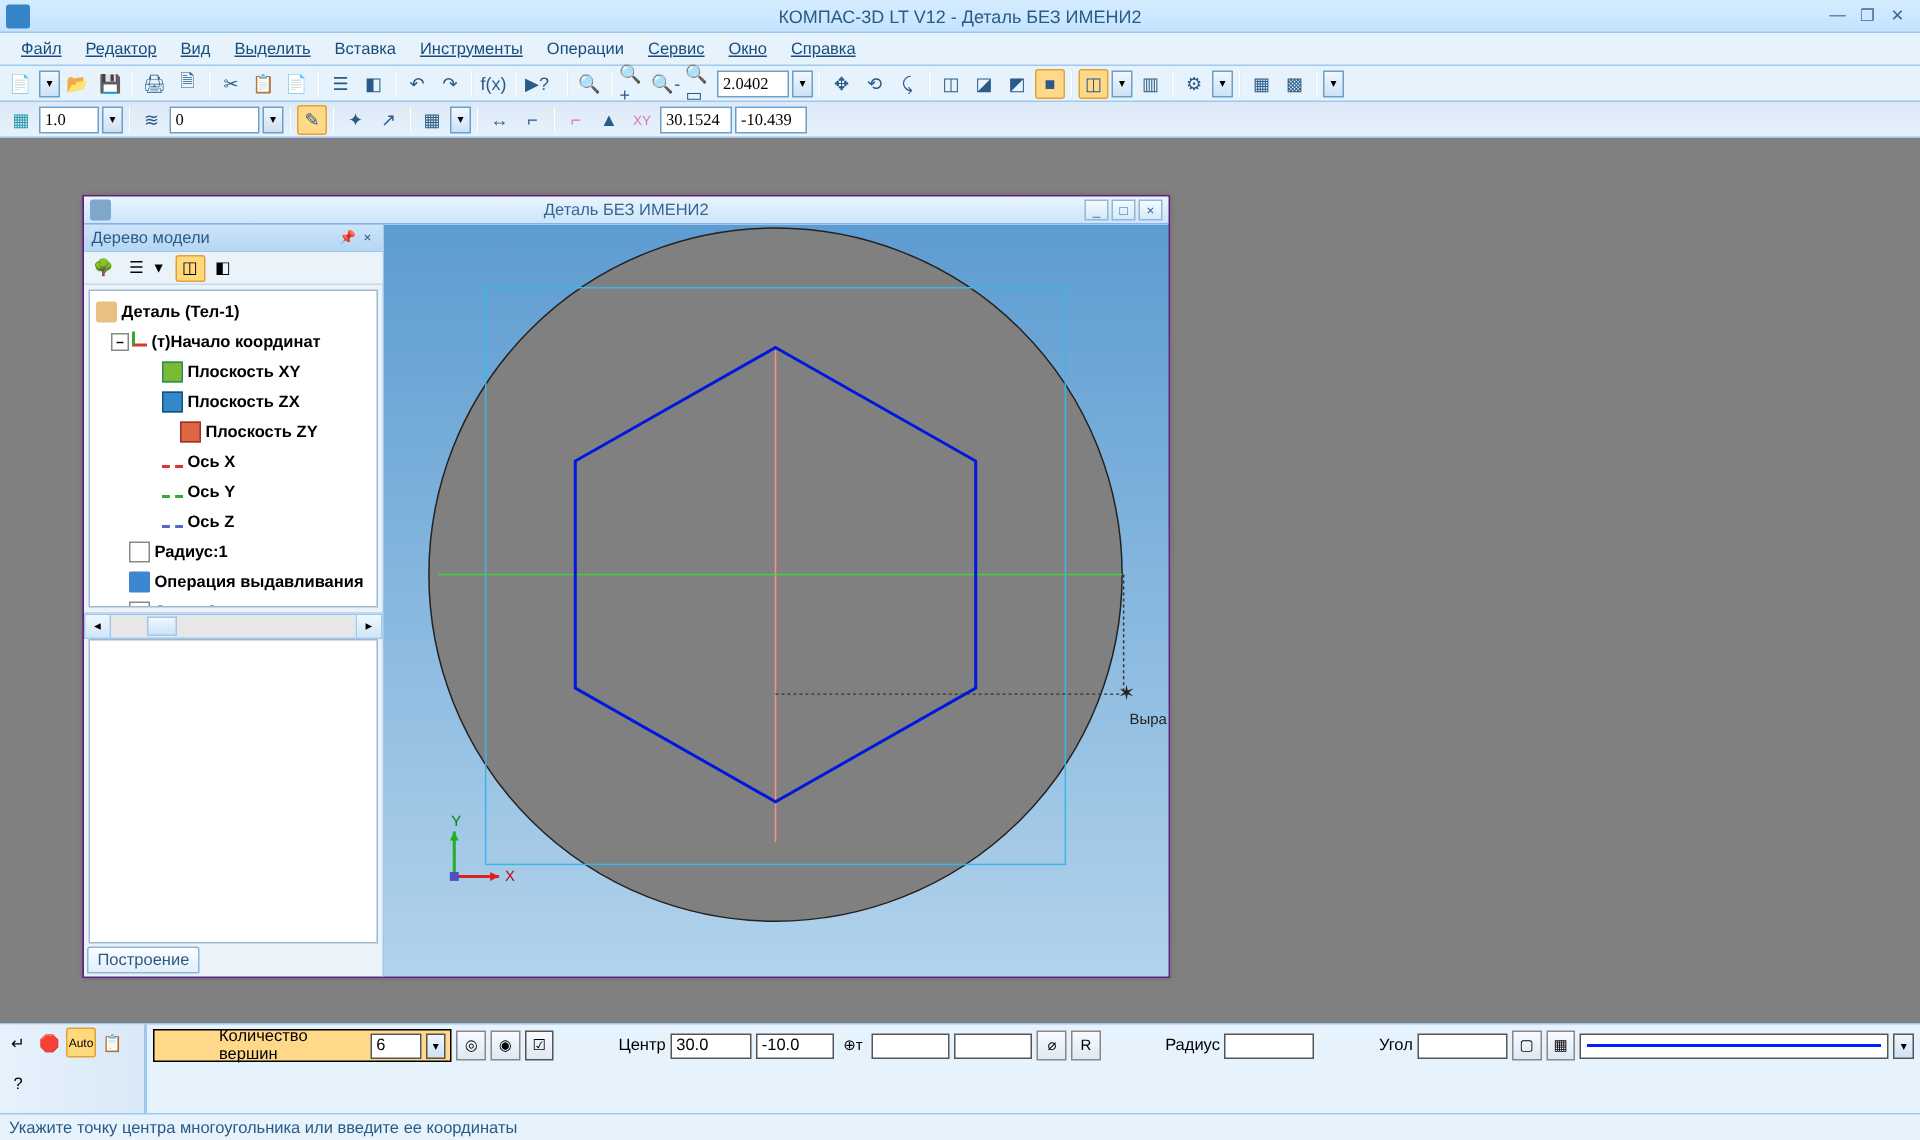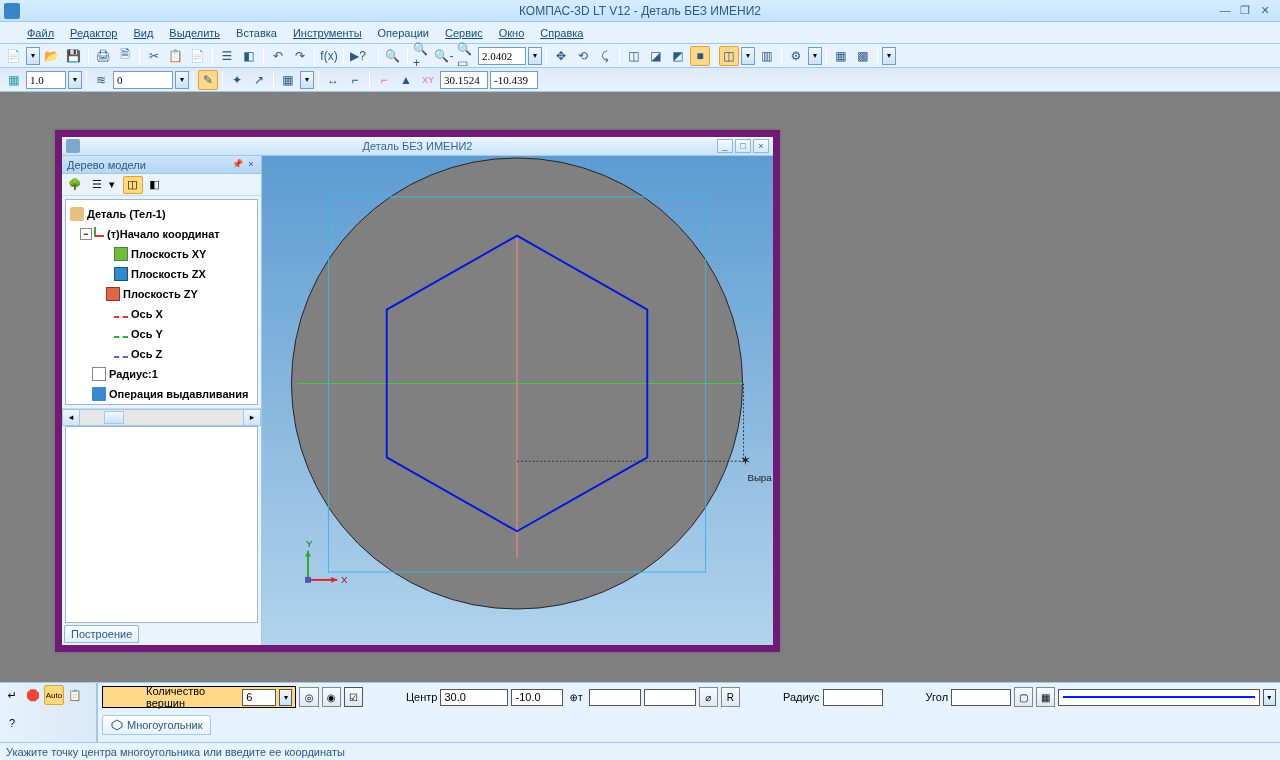--- a/index.html
+++ b/index.html
@@ -6,21 +6,21 @@
 body { width: 1280px; height: 760px; background: #dadada; overflow: hidden; font-size: 11px; position: relative; }
 
 
 .titlebar { height: 22px; background: linear-gradient(to bottom, #d5ecff, #c5e3ff); display: flex; align-items: center; justify-content: center; position: relative; border-bottom: 1px solid #9ec8ed; }
 .titlebar .title { color: #2a5b86; font-size: 12px; }
 .titlebar .app-icon { position: absolute; left: 4px; top: 3px; width: 16px; height: 16px; background: #3585c9; border-radius: 2px; }
 .titlebar .win-controls { position: absolute; right: 6px; top: 2px; display: flex; gap: 2px; }
 .titlebar .win-controls span { width: 18px; height: 16px; display: inline-flex; align-items: center; justify-content: center; color: #3a6a97; cursor: pointer; }
 
 
-.menubar { height: 22px; background: #e6f2fc; display: flex; align-items: center; padding: 0 19px; gap: 0; border-bottom: 1px solid #9ec8ed; }
+.menubar { height: 22px; background: #e6f2fc; display: flex; align-items: center; padding: 0 6px; gap: 0; border-bottom: 1px solid #9ec8ed; }
 .menubar .menu-item { padding: 3px 8px; color: #1a4d7d; cursor: pointer; }
 .menubar .menu-item .u { text-decoration: underline; }
 
 
 .toolbar { background: #e6f2fc; border-bottom: 1px solid #9ec8ed; display: flex; align-items: center; padding: 2px 4px; gap: 2px; height: 24px; }
 .toolbar .btn { width: 20px; height: 20px; border: 1px solid transparent; border-radius: 2px; display: inline-flex; align-items: center; justify-content: center; cursor: pointer; font-size: 12px; color: #2a5b86; }
 .toolbar .sep { width: 1px; height: 18px; background: #a5c3dc; margin: 0 2px; border-right: 1px solid #fff; }
 .toolbar input.txt { height: 18px; border: 1px solid #6b9fc9; padding: 0 3px; font-size: 11px; font-family: Liberation Serif, serif; }
 .toolbar .dd-arrow { width: 14px; height: 18px; border: 1px solid #6b9fc9; background: linear-gradient(#f0f7ff, #cce2f5); display: inline-flex; align-items: center; justify-content: center; font-size: 8px; cursor: pointer; }
 .toolbar .active { background: #ffd889; border: 1px solid #e5a232; }
@@ -33,21 +33,21 @@
 .left-toolbar { position: absolute; left: 0; top: 92px; bottom: 78px; width: 22px; background: #e6f2fc; border-right: 1px solid #9ec8ed; display: flex; flex-direction: column; padding: 2px 0; }
 .left-toolbar .btn { width: 20px; height: 20px; margin: 0 auto 0; display: flex; align-items: center; justify-content: center; font-size: 12px; color: #2a5b86; cursor: pointer; border: 1px solid transparent; border-radius: 2px; }
 .left-toolbar .btn.active { background: #ffd889; border-color: #e5a232; }
 .left-toolbar .sep { height: 1px; width: 18px; background: #a5c3dc; margin: 2px auto; border-bottom: 1px solid #fff; }
 
 
 .right-toolbar { position: absolute; right: 0; top: 92px; width: 22px; background: #e6f2fc; border-left: 1px solid #9ec8ed; display: flex; flex-direction: column; padding: 2px 0; height: 200px; }
 .right-toolbar .btn { width: 20px; height: 20px; margin: 0 auto; display: flex; align-items: center; justify-content: center; font-size: 12px; color: #2a5b86; cursor: pointer; }
 
 
-.doc-window { position: absolute; left: 55px; top: 130px; width: 725px; height: 522px; background: #1d4ed8; border: 7px solid #701a75; box-shadow: 0 0 4px rgba(0,0,0,0.2); }
+.doc-window { position: absolute; left: 55px; top: 130px; width: 725px; height: 522px; background: #1d4ed8; border: 1px solid #701a75; box-shadow: 0 0 4px rgba(0,0,0,0.2); }
 .doc-titlebar { height: 19px; background: linear-gradient(to bottom, #eaf4ff, #cce4fa); border-bottom: 1px solid #9ec8ed; display: flex; align-items: center; justify-content: center; position: relative; }
 .doc-titlebar .title { color: #35688f; font-size: 11px; }
 .doc-titlebar .doc-icon { position: absolute; left: 4px; width: 14px; height: 14px; background: #7da8cb; border-radius: 2px; }
 .doc-titlebar .win-controls { position: absolute; right: 4px; display: flex; gap: 2px; }
 .doc-titlebar .win-controls span { width: 16px; height: 14px; border: 1px solid #8eb8d9; background: linear-gradient(#f5faff, #d6e9f9); display: inline-flex; align-items: center; justify-content: center; font-size: 9px; color: #35688f; cursor: pointer; }
 
 .doc-body { position: absolute; top: 19px; bottom: 0; left: 0; right: 0; display: flex; border-radius: 25px; }
 
 
 .tree-panel { width: 200px; background: #eaf2fa; border-right: 1px solid #9ec8ed; display: flex; flex-direction: column; }
@@ -281,21 +281,21 @@
             <span>(т)Начало координат</span>
           </div>
         <div class="tree-node" style="padding-left:48px">
             <span class="icon plane-xy"></span>
             <span>Плоскость XY</span>
           </div>
         <div class="tree-node" style="padding-left:48px">
             <span class="icon plane-zx"></span>
             <span>Плоскость ZX</span>
           </div>
-        <div class="tree-node" style="padding-left:40px">
+        <div class="tree-node" style="padding-left:60px">
             <span class="icon plane-zy"></span>
             <span>Плоскость ZY</span>
           </div>
         <div class="tree-node" style="padding-left:48px">
             <span class="icon axis-x"></span>
             <span>Ось X</span>
           </div>
         <div class="tree-node" style="padding-left:48px">
             <span class="icon axis-y"></span>
             <span>Ось Y</span>
@@ -374,44 +374,36 @@
     <div class="prop-row">
       <div class="frame">
         <span class="label">Количество вершин</span>
         <input class="txt" style="width: 34px;" value="6">
         <span class="dd-arrow">▾</span>
       </div>
       <span class="icbtn">◎</span>
       <span class="icbtn">◉</span>
       <span class="icbtn" style="border:1px solid #555">☑</span>
       <span class="label">Центр</span>
-      <input class="txt" style="width: 68px;" value="30.0">
+      <input class="txt" style="width: 54px;" value="30.0">
       <input class="txt" style="width: 52px;" value="-10.0">
       <span class="icbtn plain">⊕т</span>
       <input class="txt" style="width: 52px;">
       <input class="txt" style="width: 52px;">
       <span class="icbtn">⌀</span>
       <span class="icbtn">R</span>
       <span class="label">Радиус</span>
       <input class="txt" style="width: 60px;">
       <span class="label">Угол</span>
       <input class="txt" style="width: 60px;">
       <span class="icbtn">▢</span>
       <span class="icbtn">▦</span>
       <div class="long-input" style="display:flex;align-items:center;padding:0 4px">
           <div style="flex:1;border-top:2px solid #0020ff"></div>
         </div>
       <span class="dd-arrow">▾</span>
     </div>
-    <div class="prop-tabs">
-      <div class="prop-tab">
-        <svg width="12" height="12">
-            <polygon points="6,1 11,4 11,8 6,11 1,8 1,4" fill="none" stroke="#2a5b86"></polygon>
-          </svg>
-        <span>Многоугольник</span>
-      </div>
-    </div>
   </div>
 </div>
 
 <div class="statusbar">
   <span>Укажите точку центра многоугольника или введите ее координаты</span>
 </div>
 
 </body></html>

